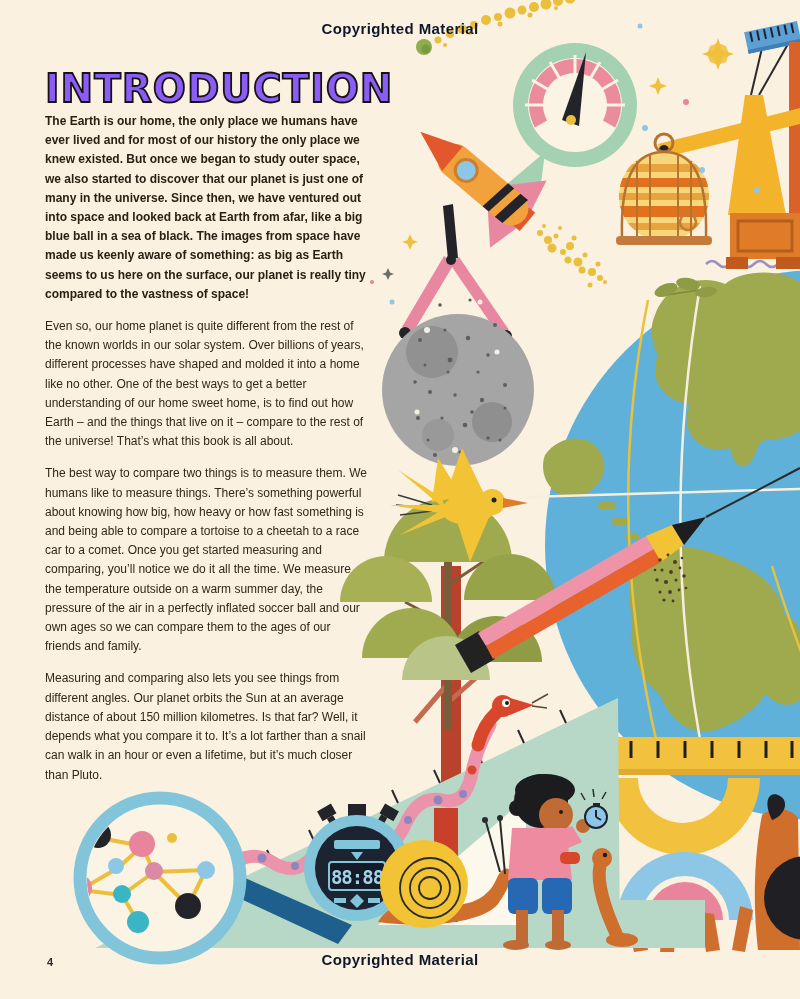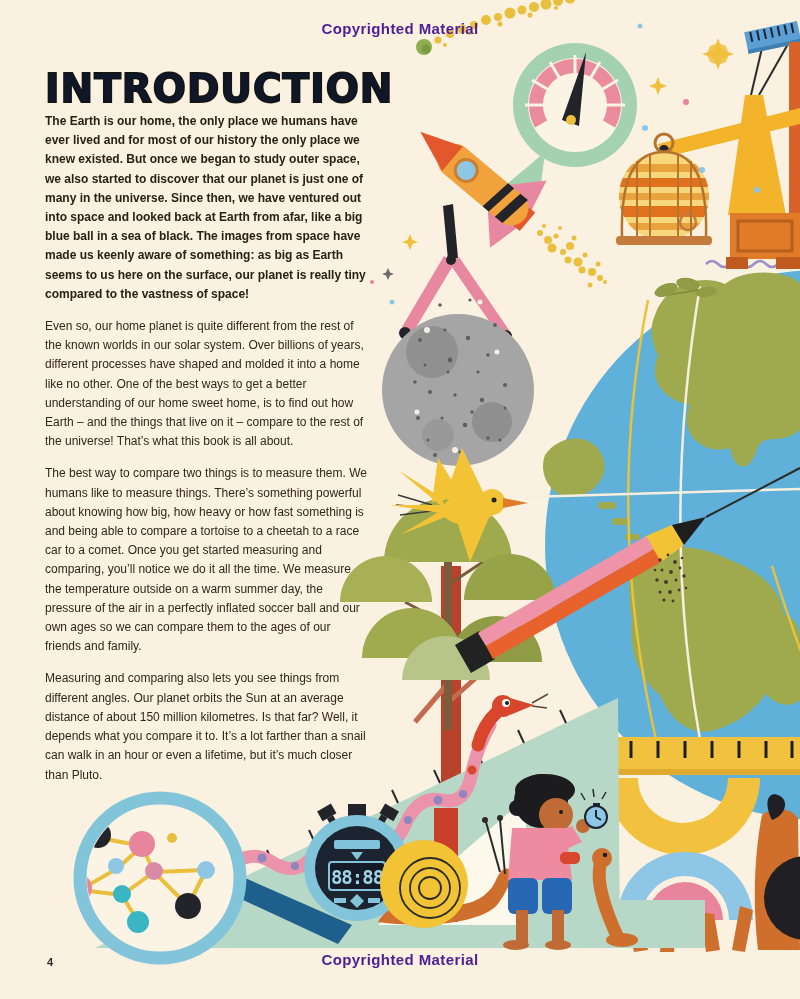--- a/index.html
+++ b/index.html
@@ -1,23 +1,23 @@
 <!DOCTYPE html>
 <html><head>
 <meta charset="utf-8">
 <style>
   html,body{margin:0;padding:0;}
   .page{position:relative;width:800px;height:999px;background:#faf1e1;overflow:hidden;
         font-family:"Liberation Sans",sans-serif;}
   .art{position:absolute;left:0;top:0;z-index:0;}
-  .copyright{position:absolute;left:50%;transform:translateX(-50%);color:#4c1d95;
+  .copyright{position:absolute;left:50%;transform:translateX(-50%);color:#0f172a;
              font-size:15px;font-weight:700;letter-spacing:.4px;z-index:2;}
   .copyright.top{top:20px;}
   .copyright.bottom{top:951px;}
-  .title{position:absolute;left:45px;top:40px;z-index:2;color:#0f172a;
+  .title{position:absolute;left:45px;top:40px;z-index:2;color:#8b5cf6;
          font-family:"DejaVu Sans","Liberation Sans",sans-serif;font-weight:800;
          font-size:39px;letter-spacing:1px;-webkit-text-stroke:1.8px #141414;}
   .bodycol{position:absolute;left:45px;top:112px;width:324px;z-index:2;color:#332619;}
   .bodycol p{margin:0 0 13px 0;font-size:12px;line-height:19.2px;}
   .bodycol p.lead{font-weight:700;color:#2b2014;}
   .pagenum{position:absolute;left:47px;top:956px;font-size:11px;font-weight:700;color:#2b2b2b;z-index:2;}
   .lcd{font-family:"DejaVu Sans Mono",monospace;font-weight:bold;letter-spacing:-1px;}
 </style>
 </head>
 <body>

